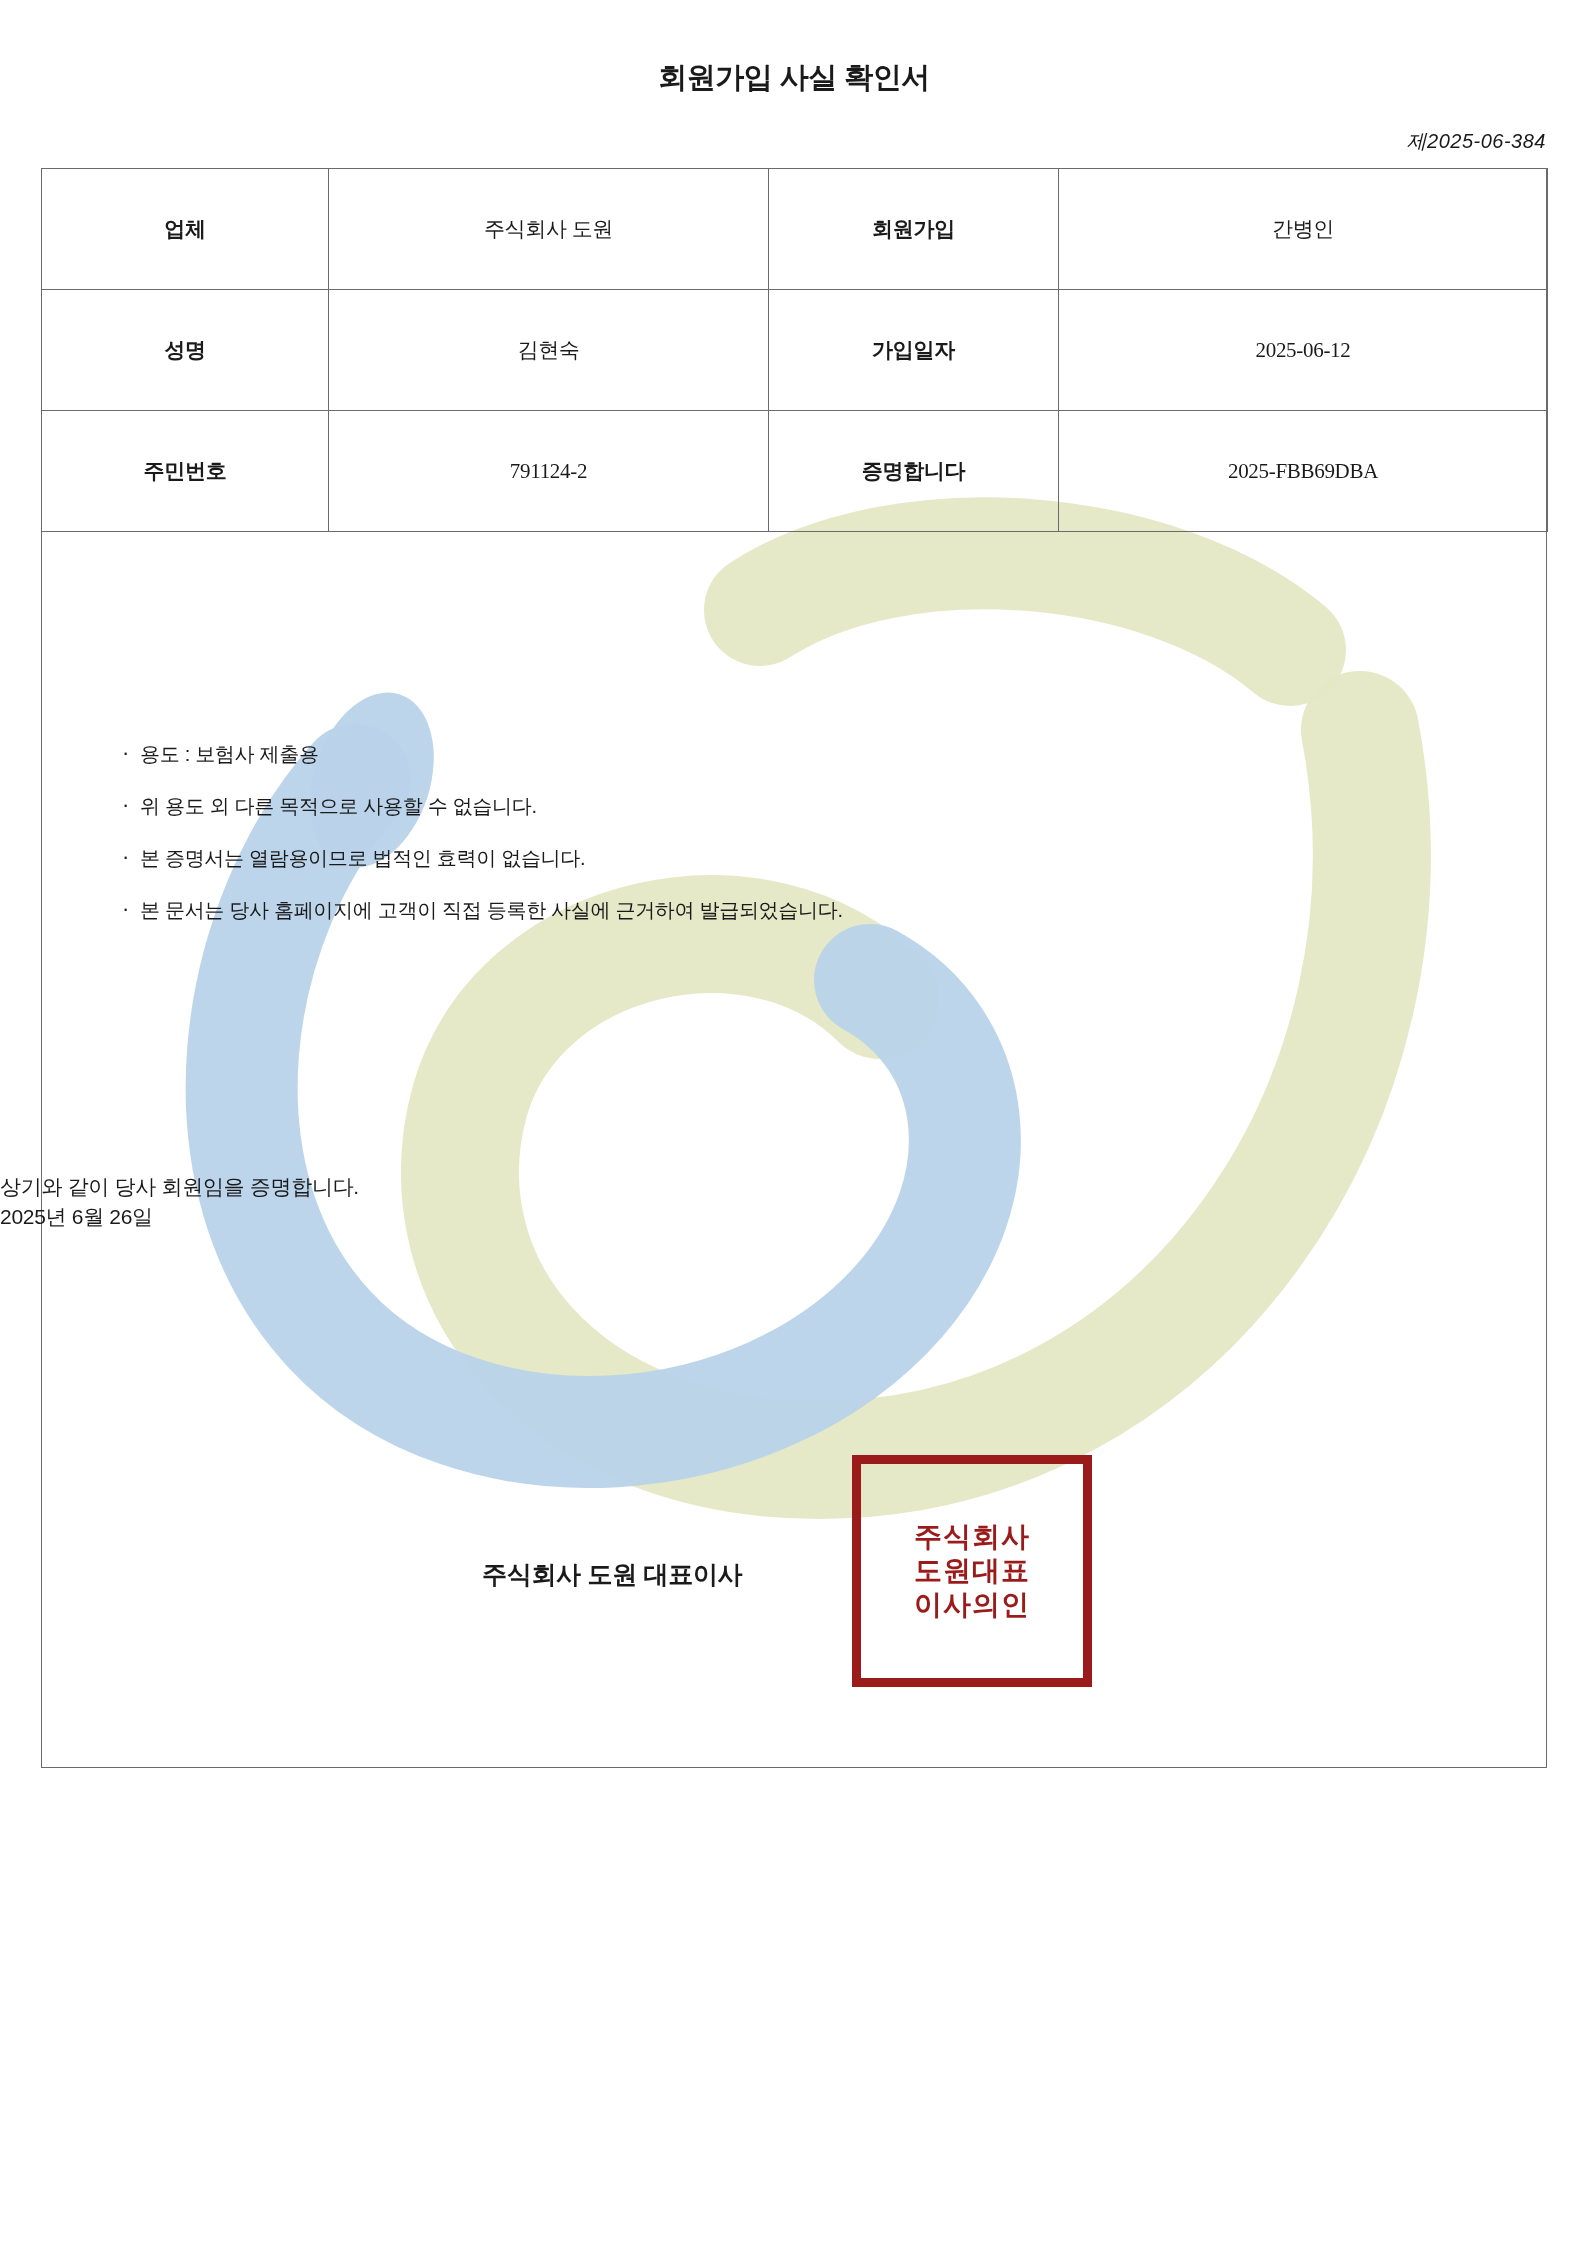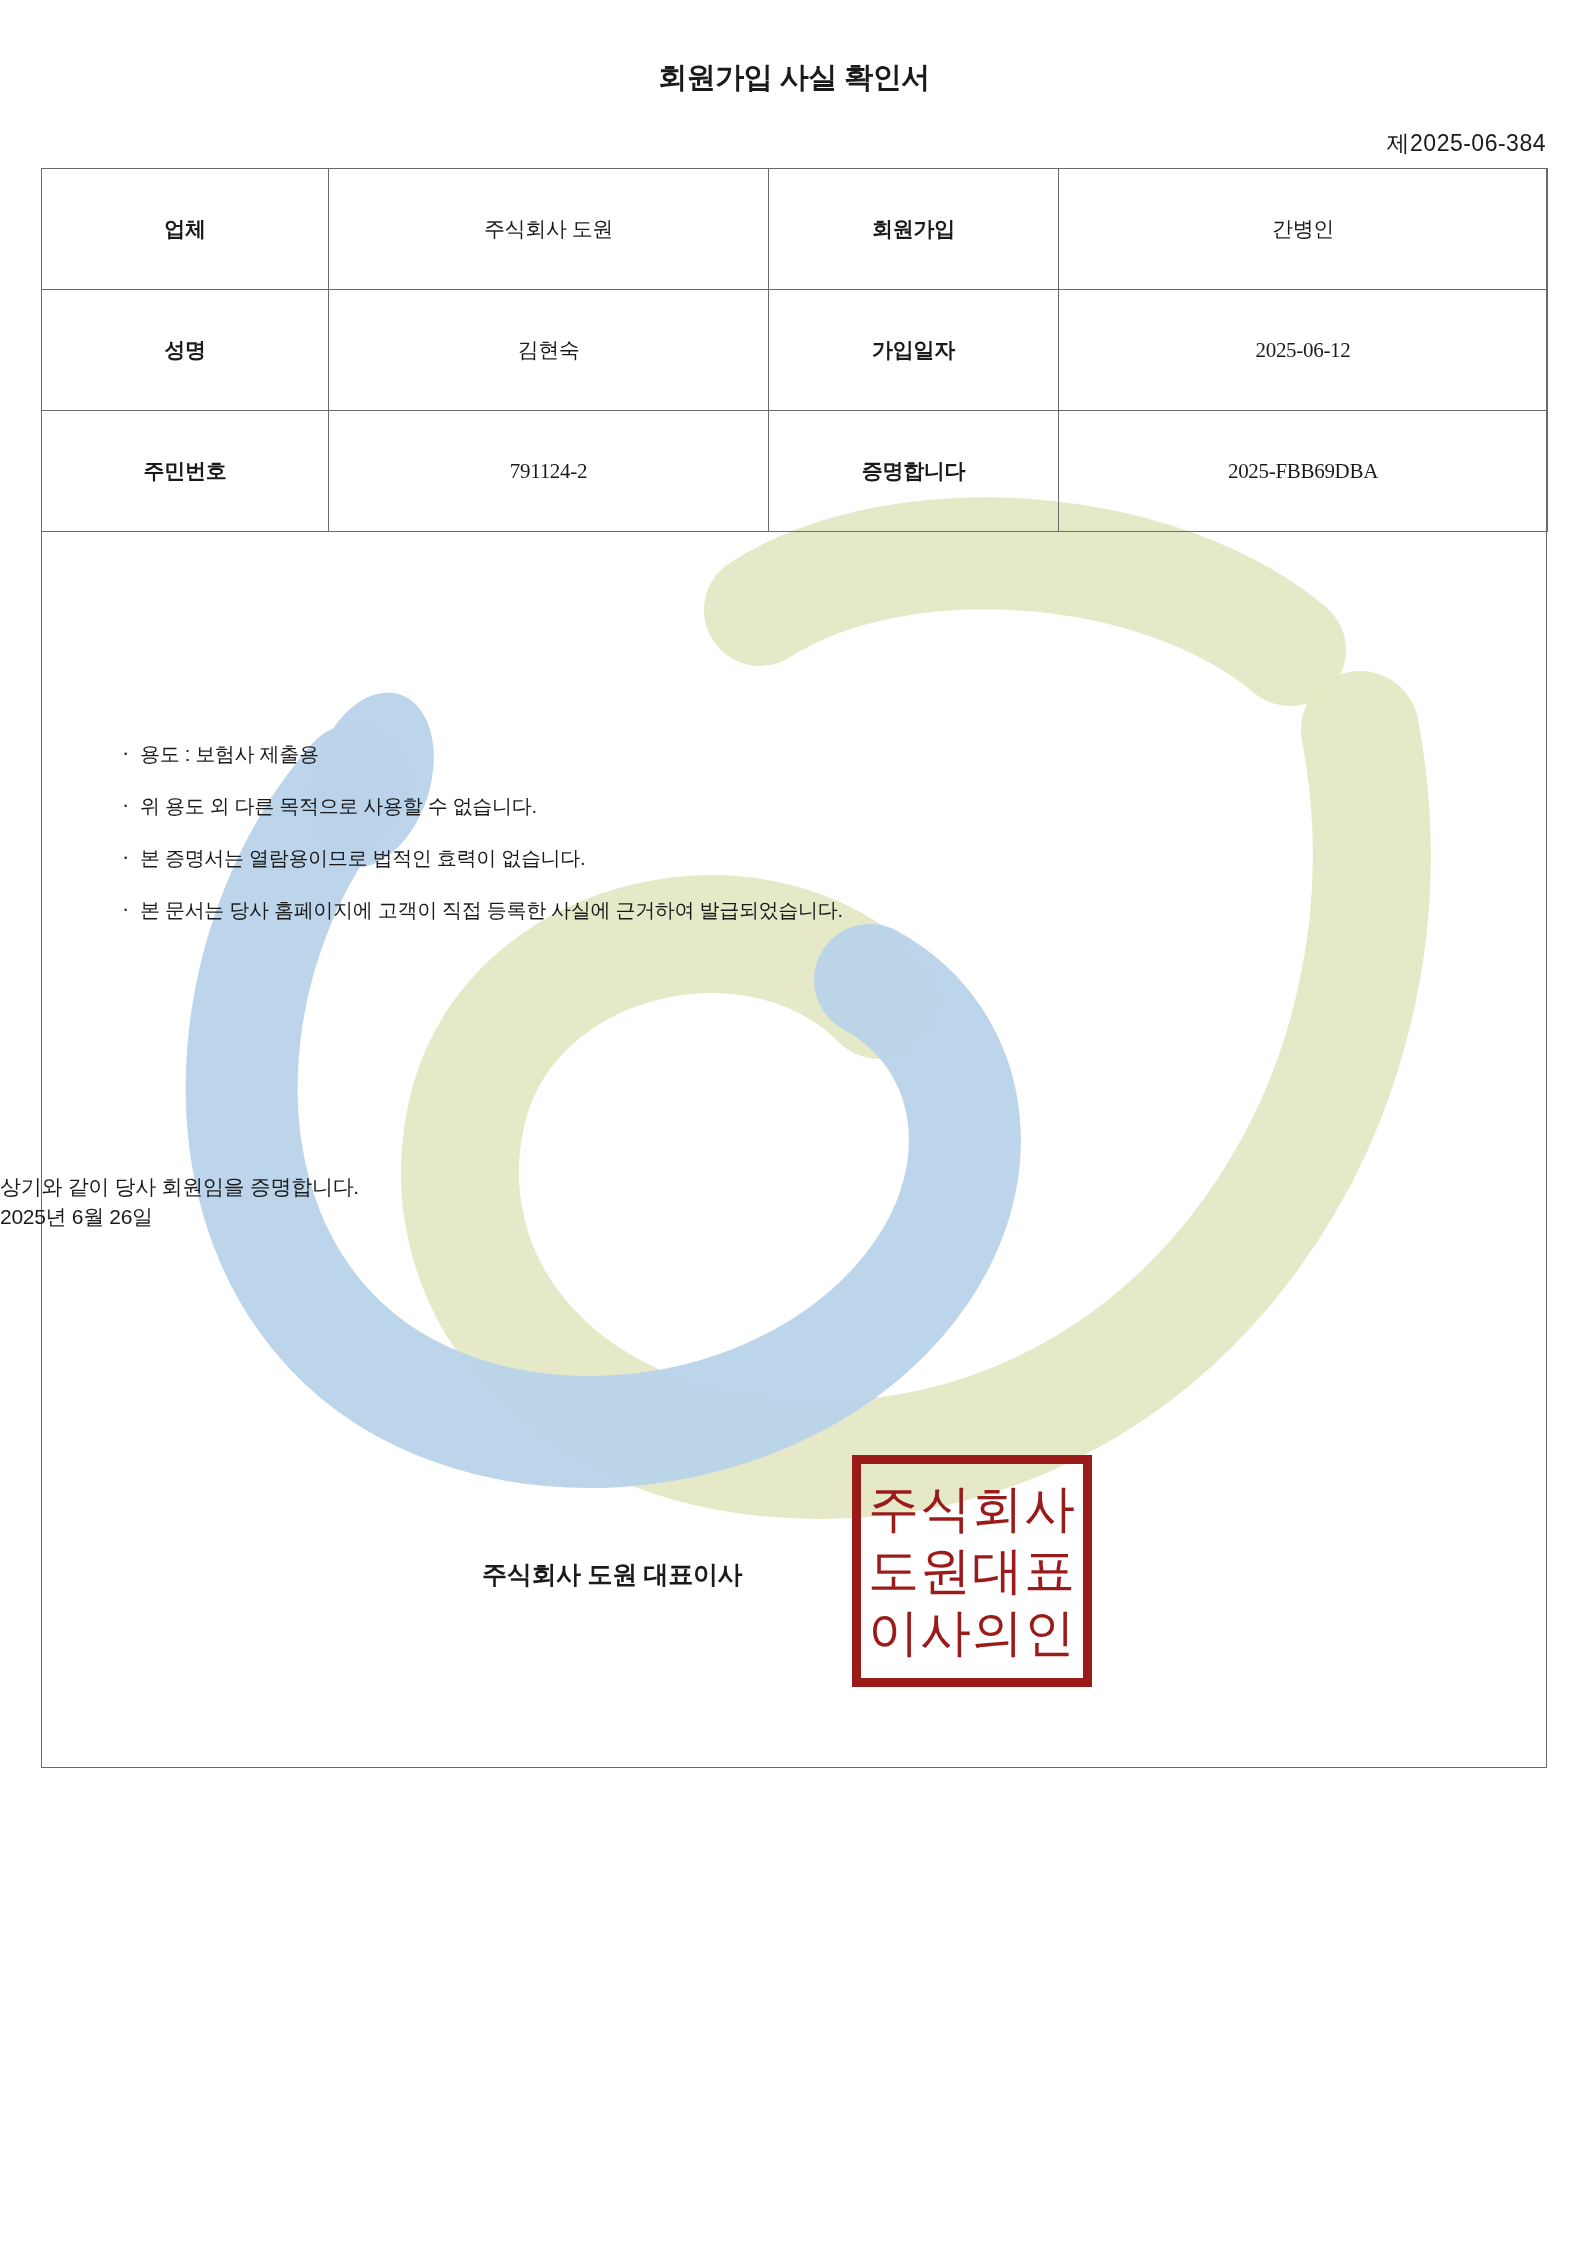--- a/index.html
+++ b/index.html
@@ -44,23 +44,24 @@
     font-size: 29px;
     font-weight: bold;
     letter-spacing: -0.5px;
     z-index: 3;
   }
 
   .doc-number {
     position: absolute;
     top: 128px;
     right: 42px;
-    font-size: 23px;
+    font-size: 20px;
     letter-spacing: 0.5px;
     z-index: 3;
+    font-style: italic;
   }
 
   
   .frame {
     position: absolute;
     left: 41px;
     top: 168px;
     width: 1506px;
     height: 1600px;
     border: 1.5px solid #6b6b6b;
@@ -160,22 +161,22 @@
     border: 9px solid #9b1b1b;
     box-sizing: border-box;
     display: flex;
     flex-direction: column;
     justify-content: center;
     align-items: center;
     color: #9b1b1b;
     font-family: "DejaVu Sans", sans-serif;
   }
   .seal-line {
-    font-size: 51px;
-    font-weight: normal;
+    font-size: 28px;
+    font-weight: bold;
     line-height: 1.22;
     letter-spacing: 1px;
     white-space: nowrap;
   }
 </style>
 </head>
 <body>
 
 <div class="page">
 

